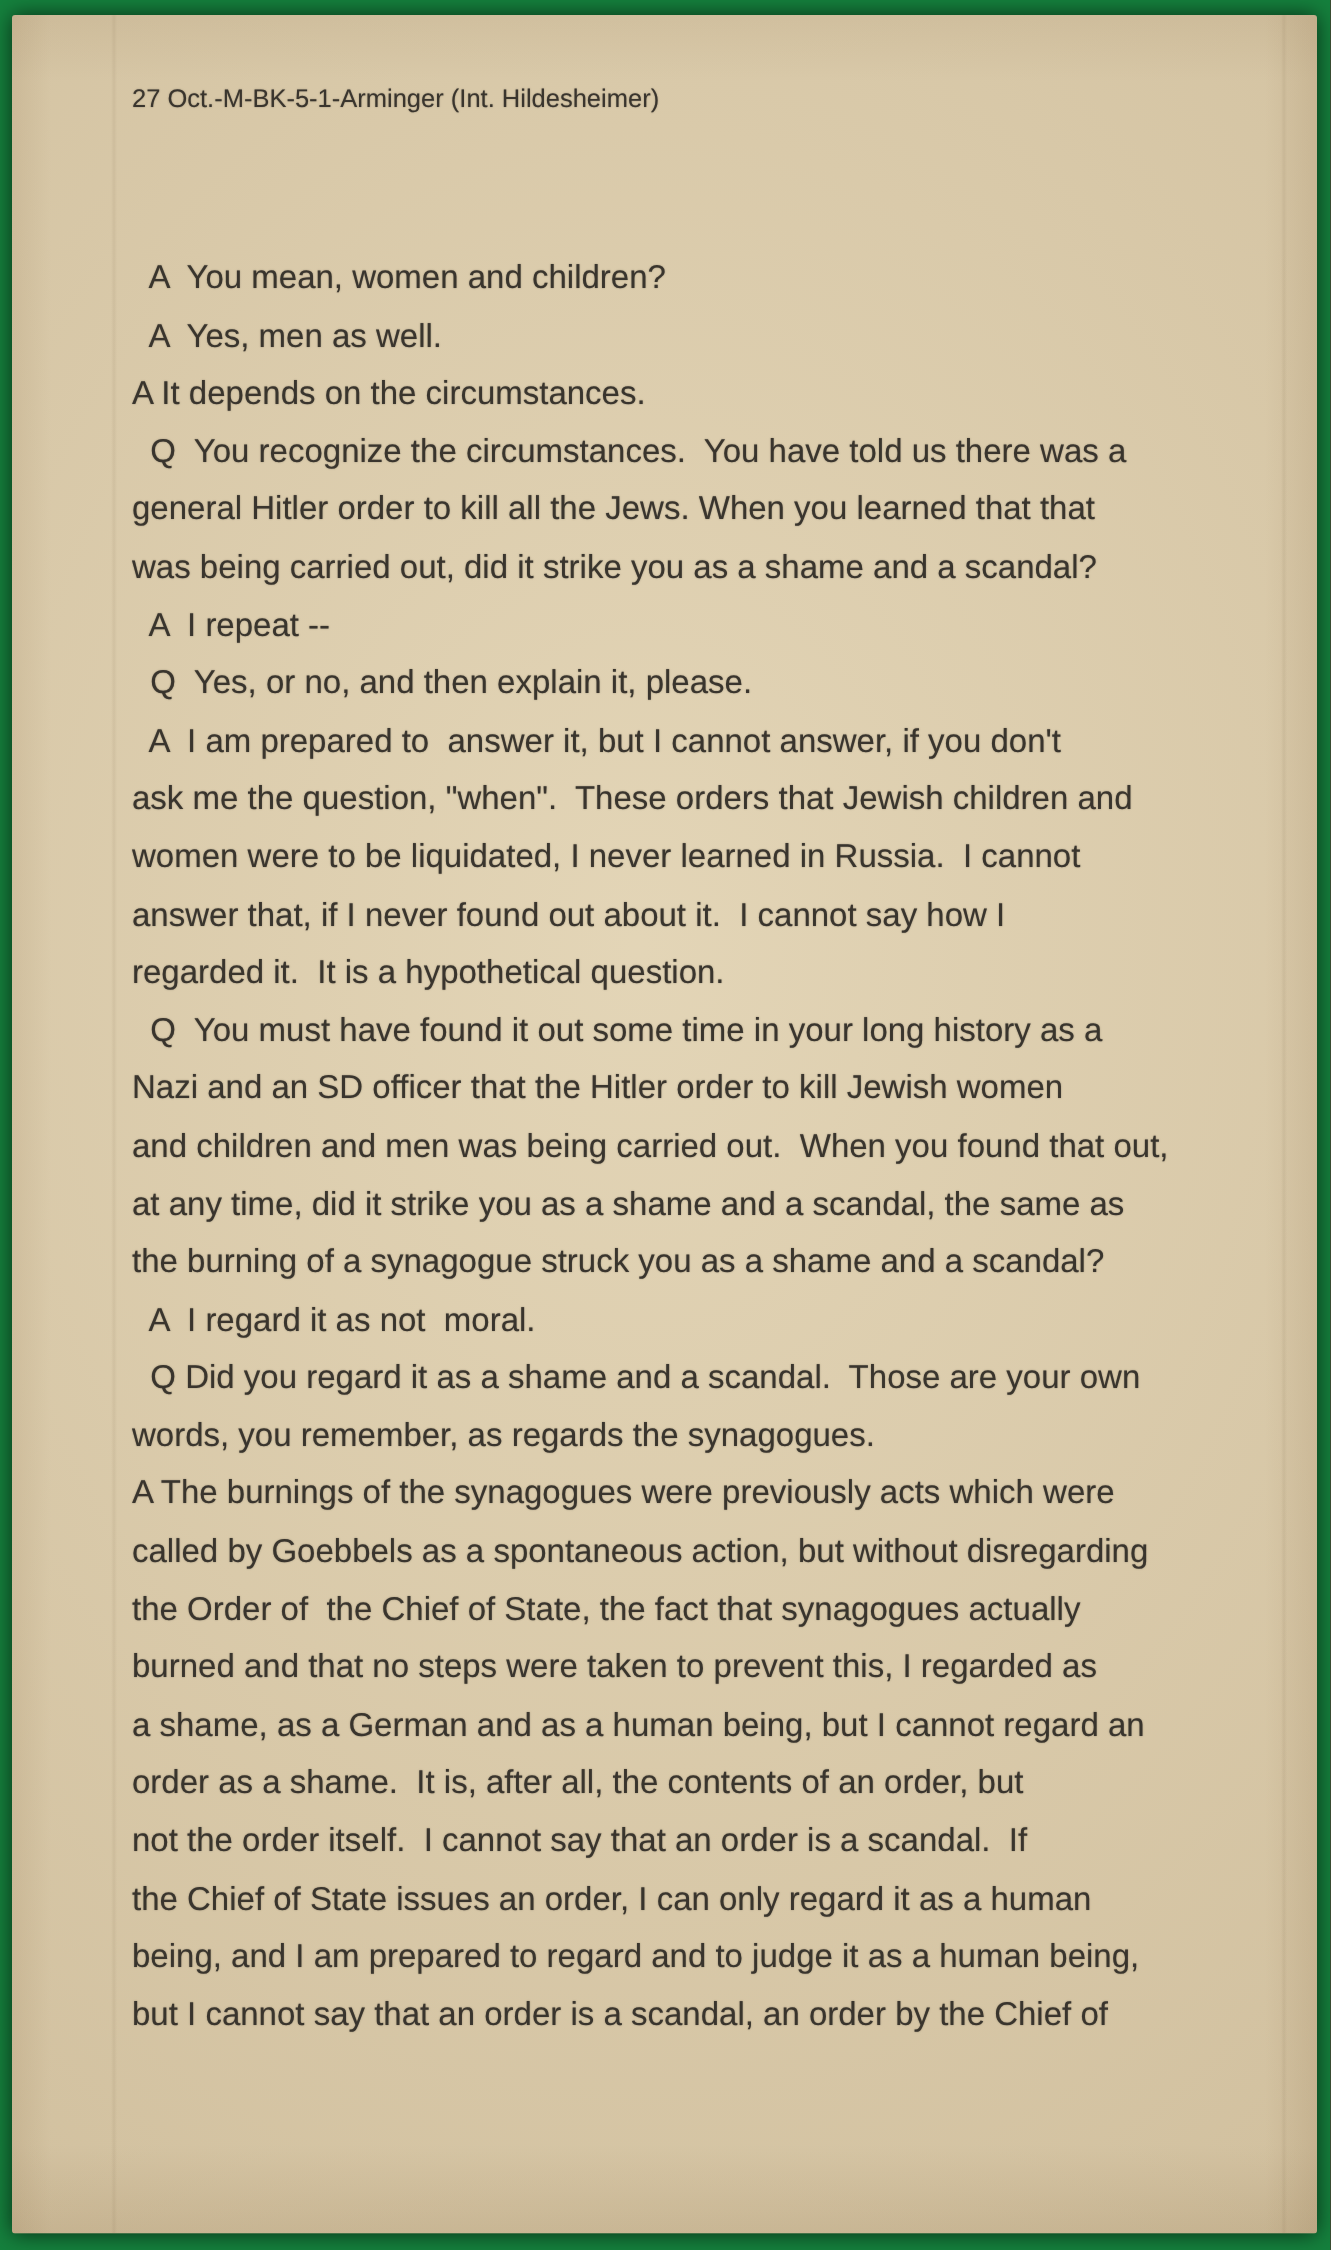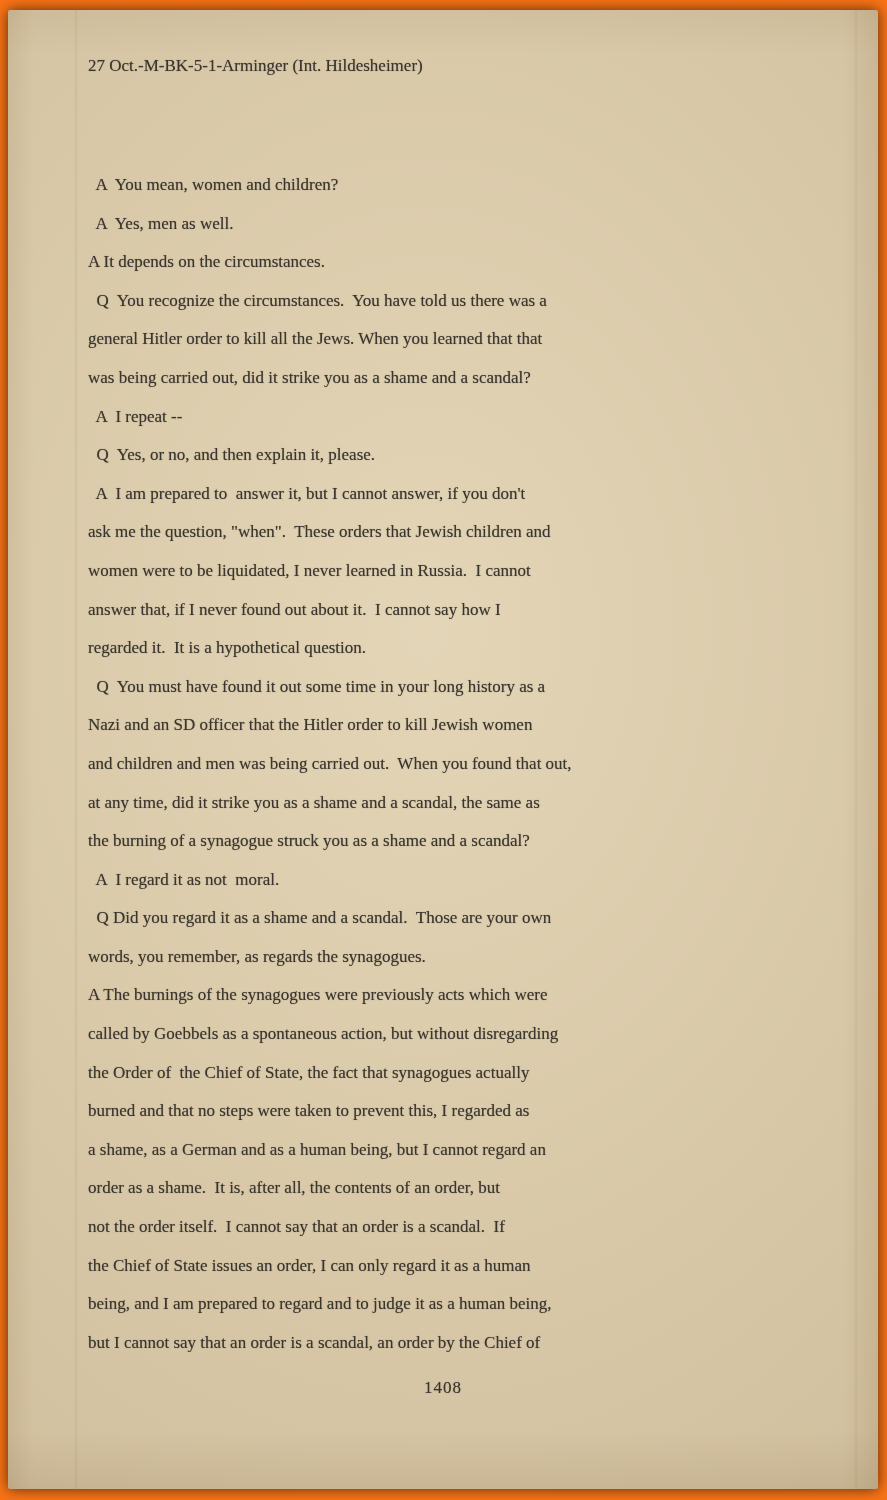--- a/index.html
+++ b/index.html
@@ -5,22 +5,22 @@
   html, body {
     margin: 0;
     padding: 0;
     background: #171008;
   }
   .stage {
     position: relative;
     width: 887px;
     height: 1500px;
     overflow: hidden;
-    background: #f97316;
-    font-family: Liberation Serif, serif;
+    background: #15803d;
+    font-family: Liberation Sans, sans-serif;
   }
   
   .paper {
     position: absolute;
     left: 8px;
     top: 10px;
     width: 870px;
     height: 1479px;
     background:
       radial-gradient(ellipse 120% 90% at 50% 40%, rgba(255,246,222,0.25), rgba(0,0,0,0) 70%),
@@ -53,35 +53,34 @@
     position: absolute;
     left: 80px;
     top: 44px;
     font-size: 17px;
     line-height: 24px;
   }
   .transcript {
     position: absolute;
     left: 80px;
     top: 156px;
-    font-size: 17px;
+    font-size: 22px;
     line-height: 38.6px;
   }
   .page-number {
     position: absolute;
     left: 0;
     width: 100%;
     top: 1368px;
     text-align: center;
     font-size: 17px;
     letter-spacing: 1px;
   }
 </style>
 </head>
 <body>
 
 <div class="stage">
   <div class="paper">
     <div class="doc-header typed"><div>27 Oct.-M-BK-5-1-Arminger (Int. Hildesheimer)</div></div>
     <div class="transcript typed"><div>  A  You mean, women and children?</div><div>  A  Yes, men as well.</div><div>A It depends on the circumstances.</div><div>  Q  You recognize the circumstances.  You have told us there was a</div><div>general Hitler order to kill all the Jews. When you learned that that</div><div>was being carried out, did it strike you as a shame and a scandal?</div><div>  A  I repeat --</div><div>  Q  Yes, or no, and then explain it, please.</div><div>  A  I am prepared to  answer it, but I cannot answer, if you don't</div><div>ask me the question, "when".  These orders that Jewish children and</div><div>women were to be liquidated, I never learned in Russia.  I cannot</div><div>answer that, if I never found out about it.  I cannot say how I</div><div>regarded it.  It is a hypothetical question.</div><div>  Q  You must have found it out some time in your long history as a</div><div>Nazi and an SD officer that the Hitler order to kill Jewish women</div><div>and children and men was being carried out.  When you found that out,</div><div>at any time, did it strike you as a shame and a scandal, the same as</div><div>the burning of a synagogue struck you as a shame and a scandal?</div><div>  A  I regard it as not  moral.</div><div>  Q Did you regard it as a shame and a scandal.  Those are your own</div><div>words, you remember, as regards the synagogues.</div><div>A The burnings of the synagogues were previously acts which were</div><div>called by Goebbels as a spontaneous action, but without disregarding</div><div>the Order of  the Chief of State, the fact that synagogues actually</div><div>burned and that no steps were taken to prevent this, I regarded as</div><div>a shame, as a German and as a human being, but I cannot regard an</div><div>order as a shame.  It is, after all, the contents of an order, but</div><div>not the order itself.  I cannot say that an order is a scandal.  If</div><div>the Chief of State issues an order, I can only regard it as a human</div><div>being, and I am prepared to regard and to judge it as a human being,</div><div>but I cannot say that an order is a scandal, an order by the Chief of</div></div>
-    <div class="page-number typed">1408</div>
   </div>
 </div>
 
 </body></html>

